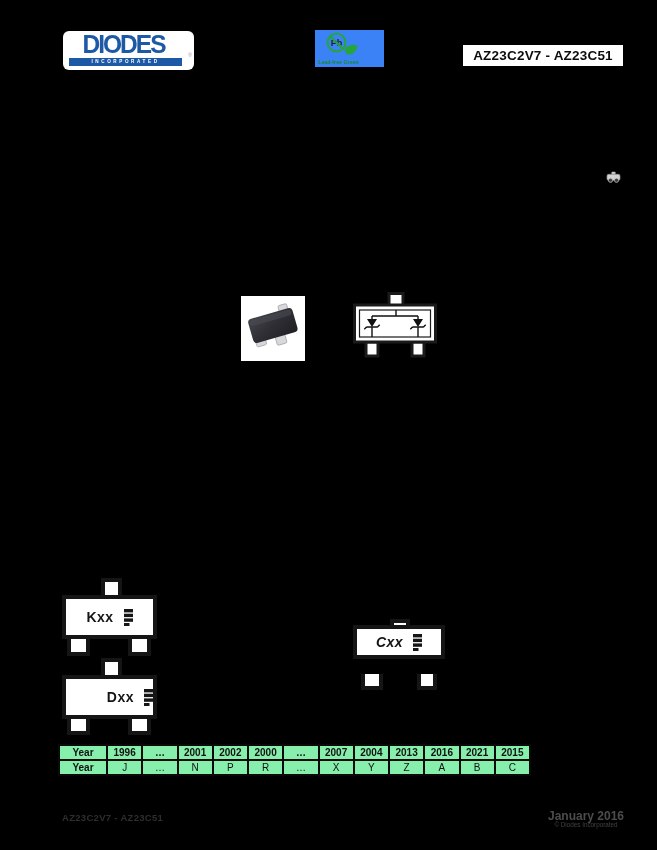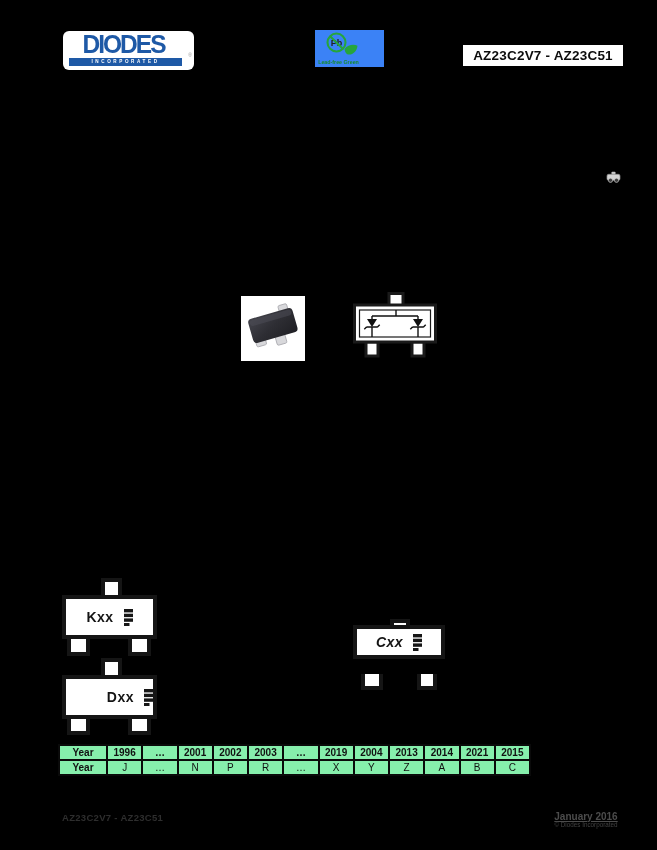--- a/index.html
+++ b/index.html
@@ -61,21 +61,21 @@
   #dtable{left:58px;top:744px;width:471px;border:1.5px solid #0a0a0a;background:#0a0a0a;}
   .dt-row{display:flex;}
   .dt-cell{background:#86efac;border:1px solid #0a0a0a;height:13px;line-height:13px;
            text-align:center;font-size:10px;flex:1;overflow:hidden;}
   .dt-head{flex:0 0 46px;font-weight:bold;}
   .dt-year{font-weight:bold;}
 
   
   #footer-left{left:62px;top:812px;font-size:9.5px;font-weight:bold;color:#2e2e2e;letter-spacing:0.3px;}
   #footer-right{left:540px;top:812px;width:92px;text-align:center;}
-  #footer-date{font-size:10px;font-weight:bold;color:#4c4c4c;line-height:9px;text-decoration:underline;}
+  #footer-date{font-size:12px;font-weight:bold;color:#4c4c4c;line-height:9px;}
   #footer-copy{font-size:6.3px;color:#424242;line-height:7px;}
 </style>
 </head>
 <body>
 
 <div id="page">
 
   <div class="abs" id="logo-box">
     <div id="logo-brand">DIODES</div>
     <div id="logo-reg">®</div>
@@ -188,26 +188,26 @@
     <div class="mk-part mk-foot f2"></div>
   </div>
 
   <div class="abs" id="dtable">
     <div class="dt-row">
       <div class="dt-cell dt-head">Year</div>
       <div class="dt-cell dt-year">1996</div>
       <div class="dt-cell dt-year">…</div>
       <div class="dt-cell dt-year">2001</div>
       <div class="dt-cell dt-year">2002</div>
-      <div class="dt-cell dt-year">2003</div>
+      <div class="dt-cell dt-year">2000</div>
       <div class="dt-cell dt-year">…</div>
-      <div class="dt-cell dt-year">2019</div>
+      <div class="dt-cell dt-year">2007</div>
       <div class="dt-cell dt-year">2004</div>
       <div class="dt-cell dt-year">2013</div>
-      <div class="dt-cell dt-year">2014</div>
+      <div class="dt-cell dt-year">2016</div>
       <div class="dt-cell dt-year">2021</div>
       <div class="dt-cell dt-year">2015</div>
     </div>
     <div class="dt-row">
       <div class="dt-cell dt-head">Year</div>
       <div class="dt-cell">J</div>
       <div class="dt-cell">…</div>
       <div class="dt-cell">N</div>
       <div class="dt-cell">P</div>
       <div class="dt-cell">R</div>

